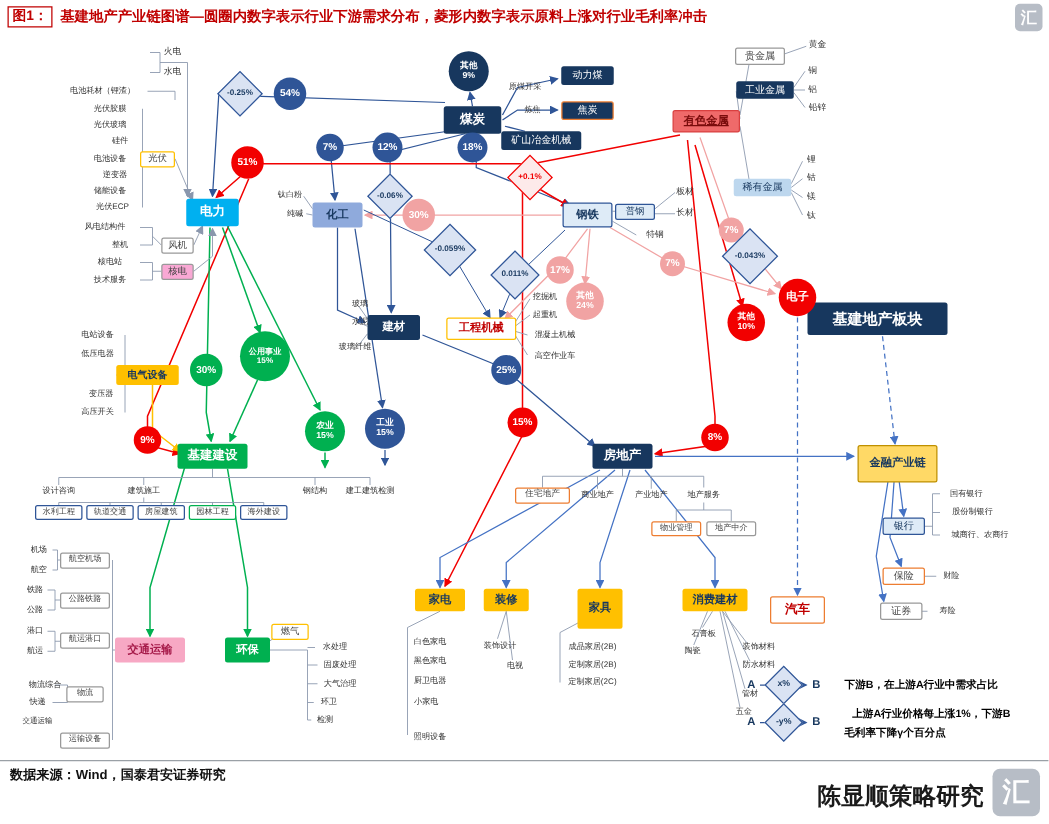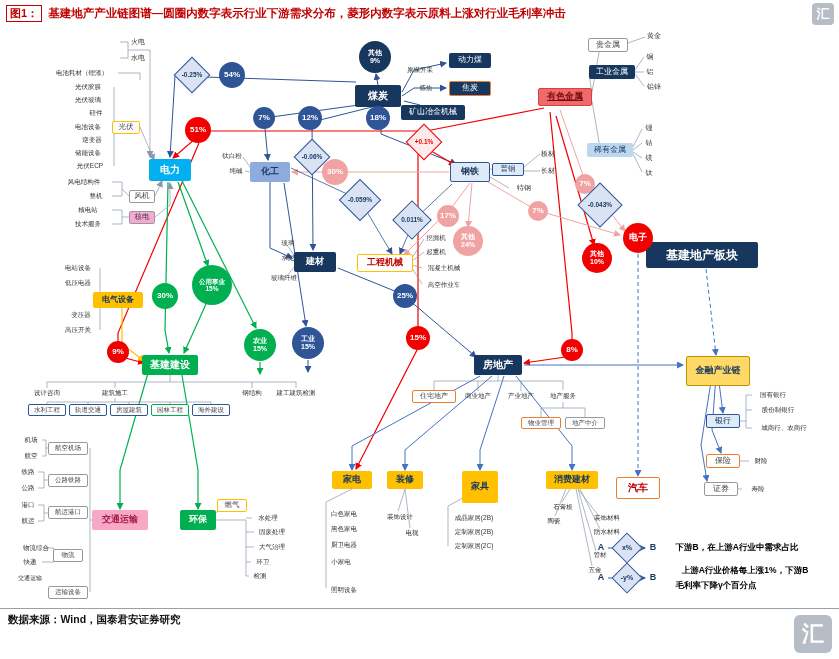--- a/index.html
+++ b/index.html
@@ -421,16 +421,17 @@
       <div class="n t" style="font-size: 9px; font-weight: bold; left: 653px; top: 548px; transform: translate(-50%, -50%); color: rgb(23, 55, 94);">B</div>
       <div class="n t" style="font-size: 9px; font-weight: bold; left: 601px; top: 578px; transform: translate(-50%, -50%); color: rgb(23, 55, 94);">A</div>
       <div class="n t" style="font-size: 9px; font-weight: bold; left: 653px; top: 578px; transform: translate(-50%, -50%); color: rgb(23, 55, 94);">B</div>
       <div class="n t" style="font-size: 8.5px; font-weight: bold; left: 737px; top: 548px; transform: translate(-50%, -50%); color: rgb(0, 0, 0);">下游B，在上游A行业中需求占比</div>
       <div class="n t" style="font-size: 8.5px; font-weight: bold; left: 745px; top: 571px; transform: translate(-50%, -50%); color: rgb(0, 0, 0);">上游A行业价格每上涨1%，下游B</div>
       <div class="n t" style="font-size: 8.5px; font-weight: bold; left: 716px; top: 586px; transform: translate(-50%, -50%); color: rgb(0, 0, 0);">毛利率下降γ个百分点</div>
     </div>
 
   <div class="footer-line"></div>
   <div class="source">数据来源：Wind，国泰君安证券研究</div>
+  <div class="brand">陈显顺策略研究</div>
   <div class="logo logo-bottom">
     <span>汇</span>
   </div>
 </div>
 
 </body></html>

